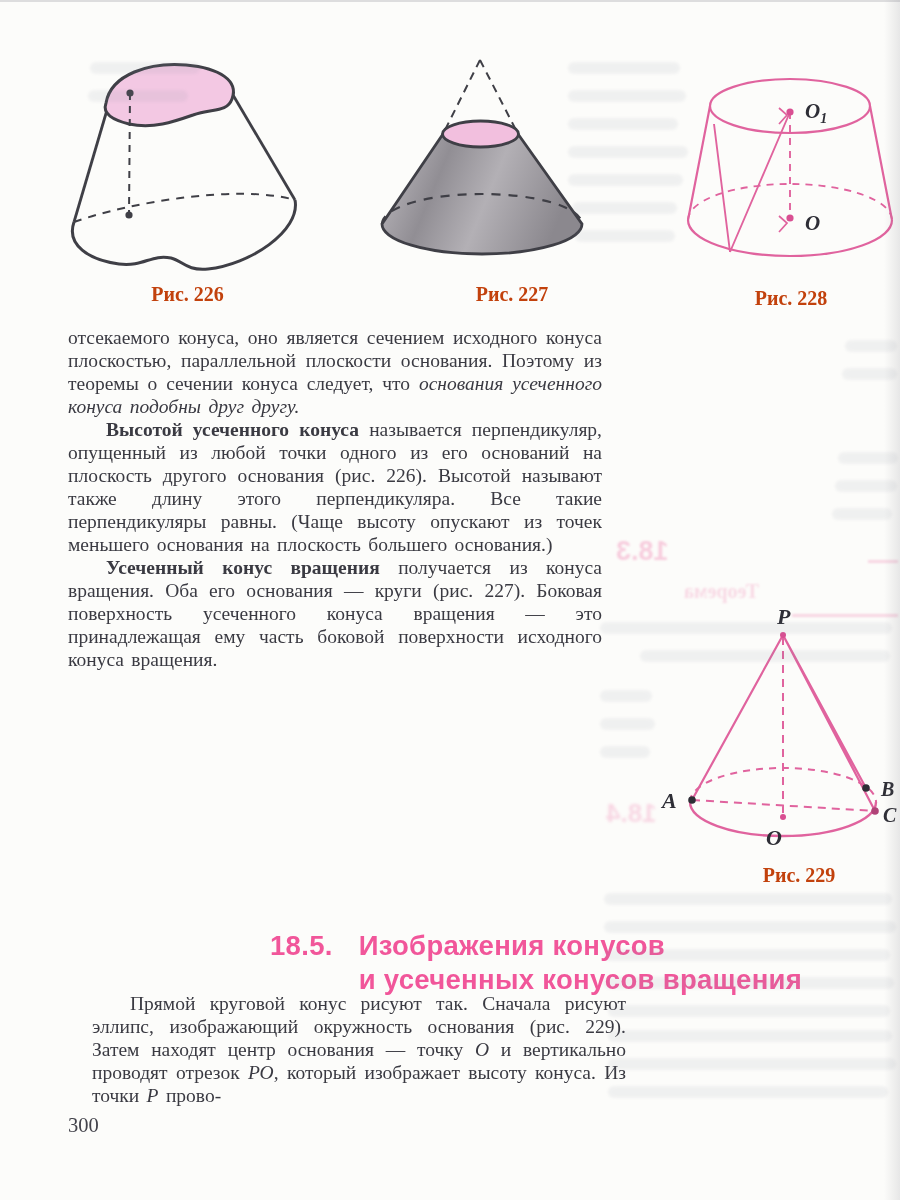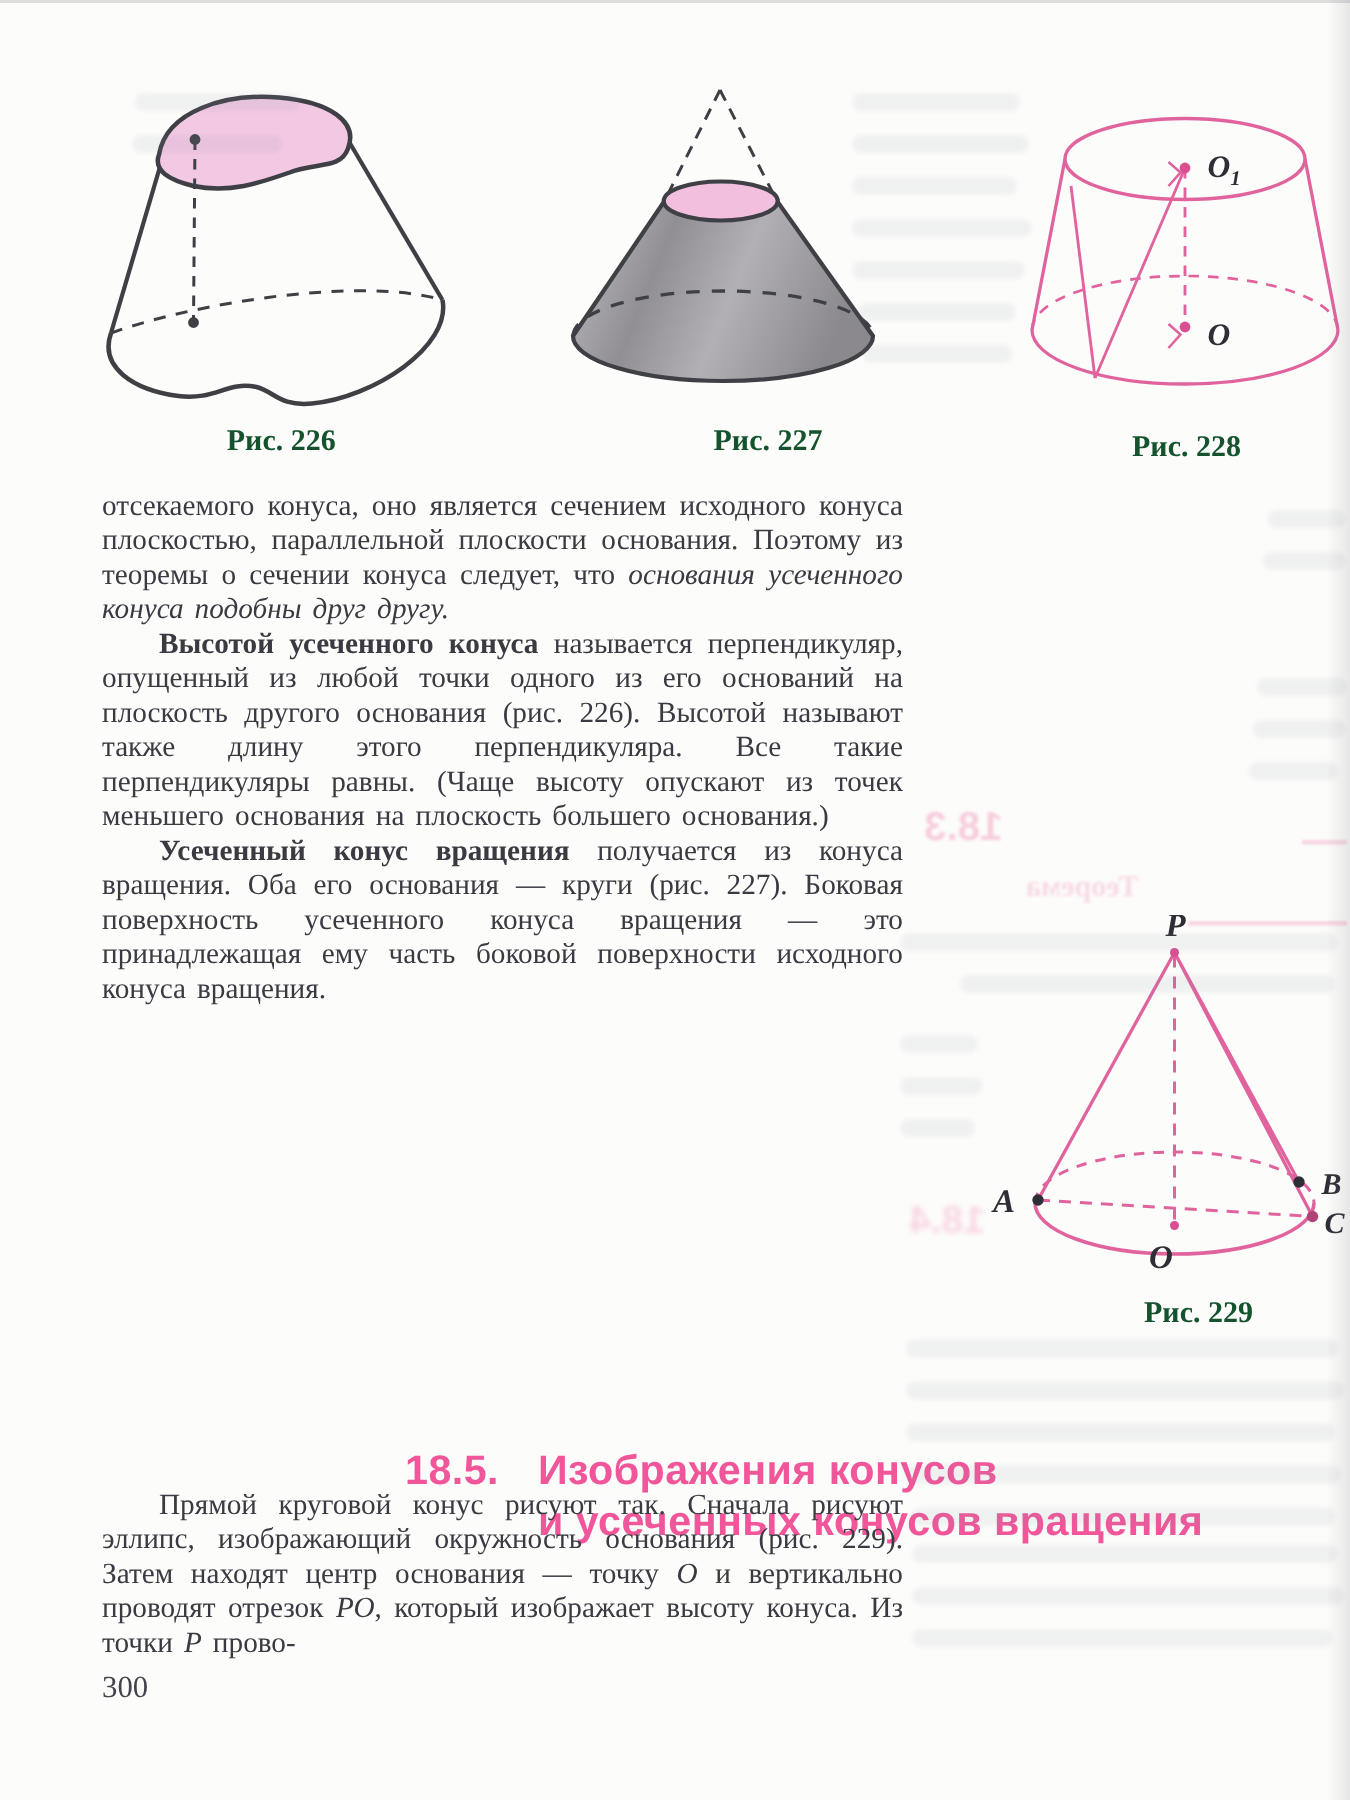--- a/index.html
+++ b/index.html
@@ -2,30 +2,30 @@
 <html><head>
 <meta charset="utf-8">
 <style>
   html,body{margin:0;padding:0;}
   .page{position:relative;width:900px;height:1200px;background:#fcfcfa;overflow:hidden;
         font-family:"Liberation Serif",serif;color:#3a3a42;}
   .topline{position:absolute;left:0;top:0;width:100%;height:2px;background:rgba(140,140,150,.28);}
   .edgeshade{position:absolute;right:0;top:0;width:16px;height:100%;
         background:linear-gradient(to right,rgba(120,120,130,0),rgba(120,120,130,.16));}
   .fig{position:absolute;}
-  .figcap{position:absolute;color:#14532d;font-weight:bold;font-size:20px;text-align:center;}
+  .figcap{position:absolute;color:#c2410c;font-weight:bold;font-size:20px;text-align:center;}
   .textcol{position:absolute;left:68px;width:534px;text-align:justify;
         font-size:19.5px;line-height:23px;word-spacing:2.5px;}
   .textcol p{margin:0;text-indent:38px;}
   .textcol p.noindent{text-indent:0;}
   .b{font-weight:bold;}
   .i{font-style:italic;}
   .sechead{position:absolute;left:270px;top:929px;display:flex;gap:26px;
         font-family:"Liberation Sans",sans-serif;font-weight:bold;color:#f1569a;
-        font-size:27.5px;line-height:34px;letter-spacing:.3px;margin-top:34px;}
+        font-size:27.5px;line-height:34px;letter-spacing:.3px;}
   .pagenum{position:absolute;left:68px;top:1114px;font-size:20.5px;color:#43434b;}
   .bleedbar{position:absolute;height:12px;border-radius:6px;background:#8a90a0;
         opacity:.10;filter:blur(1.5px);}
   .bleedtxt{position:absolute;transform:scaleX(-1);color:#ef7fae;font-weight:bold;
         filter:blur(1.2px);white-space:nowrap;}
   .bt1{left:616px;top:536px;font-family:"Liberation Sans",sans-serif;font-size:27px;opacity:.38;}
   .bt2{left:684px;top:580px;font-size:20px;opacity:.28;}
   .bt3{left:606px;top:798px;font-family:"Liberation Sans",sans-serif;font-size:26px;opacity:.30;filter:blur(1.6px);}
   .bleedrule{position:absolute;height:3px;background:#ef7fae;opacity:.30;filter:blur(.8px);}
 </style>
@@ -122,21 +122,21 @@
   <div class="figcap" style="left:668px;top:864px;width:262px;">Рис. 229</div>
 
   <div class="sechead">
     <div>18.5.</div>
     <div>
       <div>Изображения конусов</div>
       <div>и усеченных конусов вращения</div>
     </div>
   </div>
 
-  <div class="textcol" style="top:992px;">
+  <div class="textcol" style="top:992px;margin-left:24px;">
     <p><span>Прямой круговой конус рисуют так. Сначала рисуют эллипс, изображающий окружность основания (рис. 229). Затем находят центр основания — точку </span><span class="i">О</span><span> и вертикально проводят отрезок </span><span class="i">РО</span><span>, который изображает высоту конуса. Из точки </span><span class="i">Р</span><span> прово-</span></p>
   </div>
 
   <div class="pagenum">300</div>
 
   <div class="bleedtxt bt1">18.3</div>
   <div class="bleedtxt bt2">Теорема</div>
   <div class="bleedtxt bt3">18.4</div>
   <div class="bleedrule" style="left:868px;top:560px;width:30px;"></div>
   <div class="bleedrule" style="left:792px;top:614px;width:106px;"></div>

